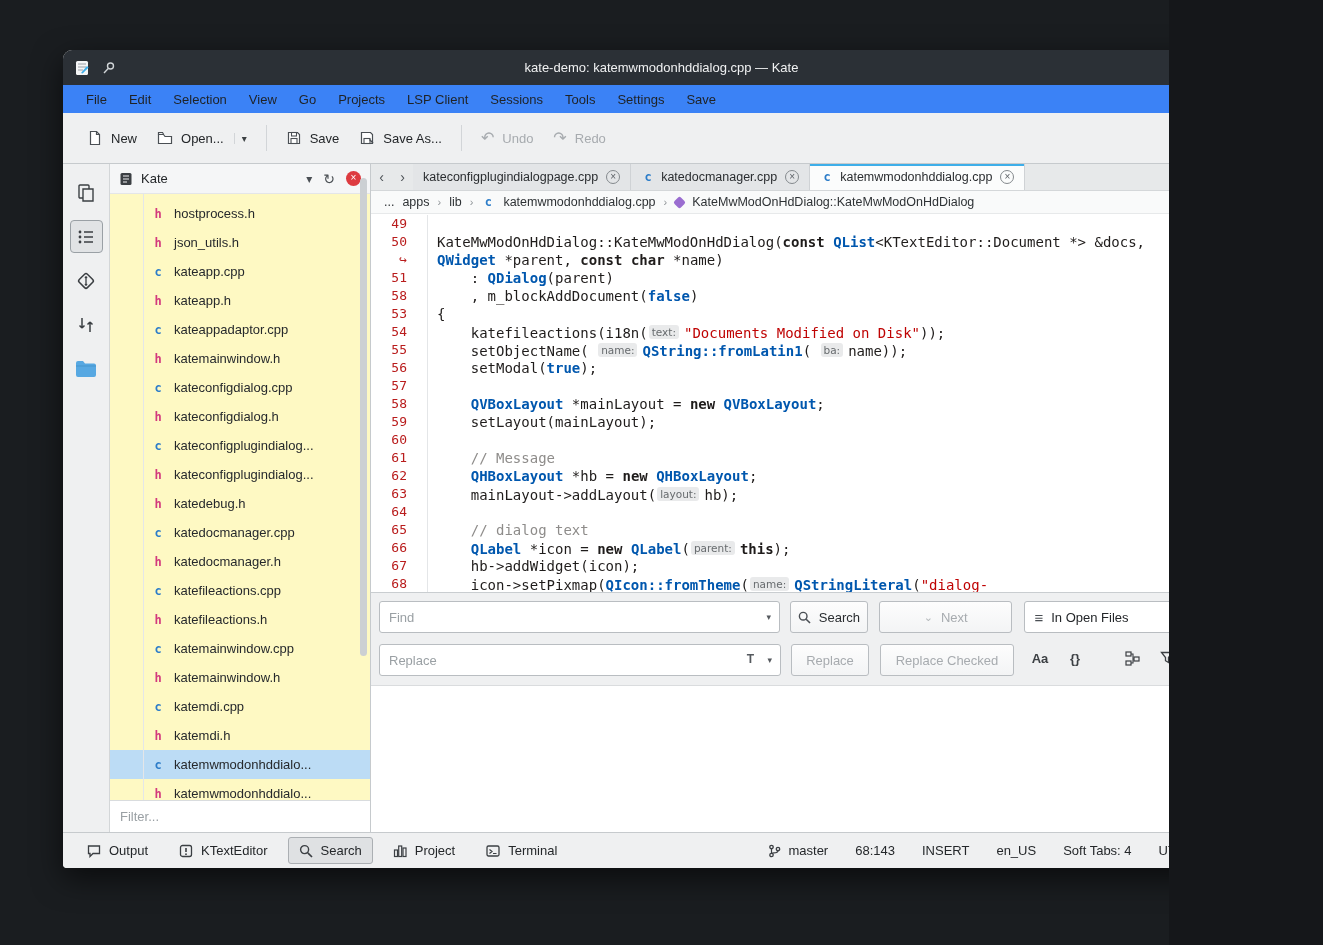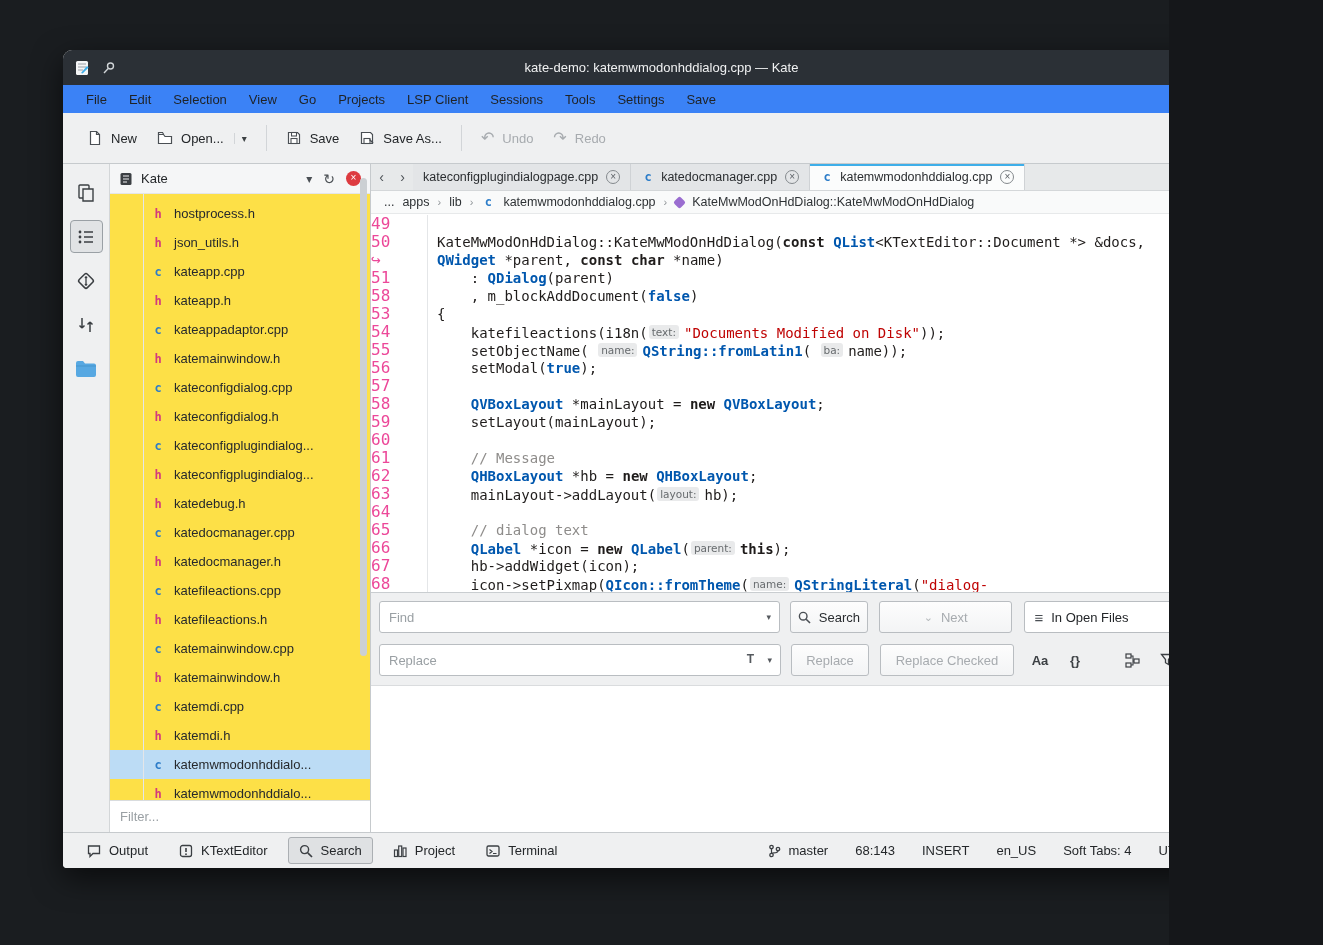--- a/index.html
+++ b/index.html
@@ -33,21 +33,21 @@
   
   .content { flex:1; display:flex; min-height:0; border-top:1px solid #c6cacd; }
 
   .iconstrip { width:47px; background:#eff0f1; border-right:1px solid #d3d6d8;
     display:flex; flex-direction:column; align-items:center; padding-top:12px; gap:11px; }
   .strip-btn { width:33px; height:33px; display:flex; align-items:center; justify-content:center;
     border-radius:4px; border:1px solid transparent; }
   .strip-btn.active { background:#e1e3e5; border-color:#9aa0a5; }
 
   
-  .treepanel { width:261px; background:#fde047; border-right:1px solid #c6cacd; display:flex; flex-direction:column; position:relative; }
+  .treepanel { width:261px; background:#fef9c3; border-right:1px solid #c6cacd; display:flex; flex-direction:column; position:relative; }
   .treeheader { flex:0 0 30px; display:flex; align-items:center; gap:8px; padding:0 9px;
     background:#f5f6f7; border-bottom:1px solid #e4e6e8; font-size:13px; color:#232629; }
   .th-right { margin-left:auto; display:flex; align-items:center; gap:11px; }
   .th-icon { color:#4a4f54; font-size:12px; }
   .th-close { width:15px; height:15px; border-radius:50%; background:#dd3b40; color:#fff; font-size:10px; line-height:14px; text-align:center; }
   .tree { flex:1; overflow:hidden; position:relative; padding-top:5px; }
   .tree::before { content:""; position:absolute; left:33px; top:0; bottom:0; width:1px; background:#e4e6e8; }
   .trow { height:29px; display:flex; align-items:center; gap:9px; padding-left:41px; font-size:13px; color:#26292c; white-space:nowrap; }
   .trow.selected { background:#bcdcf5; }
   .ficon { width:14px; text-align:center; font-weight:bold; font-size:12px; font-family:"DejaVu Sans Mono", monospace; }
@@ -75,40 +75,40 @@
   .breadcrumb { flex:0 0 23px; background:#f9fafa; border-bottom:1px solid #e7e9ea;
     display:flex; align-items:center; gap:8px; padding-left:13px; font-size:12.5px; color:#2e3235; }
   .bc-sep { color:#8f9498; font-size:11px; }
   .bc-class { width:9px; height:9px; background:#9a6dd0; transform:rotate(45deg); border-radius:2px; }
 
   
   .codewrap { flex:1; min-height:0; display:flex; position:relative; background:#fff; overflow:hidden; }
   .code { flex:1; overflow:hidden; padding-top:1px; min-width:0; }
   .crow { display:flex; height:18px; line-height:18px; white-space:pre;
     font-family:"DejaVu Sans Mono", monospace; font-size:14px; color:#1f1c1b; }
-  .lnum { flex:0 0 36px; color:#ec4899; font-size:16px;
+  .lnum { flex:0 0 36px; text-align:right; color:#b91c1c; font-size:13px;
     font-family:"DejaVu Sans Mono","DejaVu Sans",monospace; }
   .lgut { flex:0 0 21px; border-right:1px solid #e4e6e8; margin-right:9px; }
   .lcode { flex:1; overflow:hidden; }
   .lcode .k { font-weight:bold; }
   .lcode .t { color:#0057ae; font-weight:bold; }
   .lcode .s { color:#bf0303; }
   .lcode .c { color:#8e8c8a; }
   .lcode .b { color:#0057ae; font-weight:bold; }
   .lcode .hint { font-family:"DejaVu Sans", sans-serif; font-size:10.5px; color:#676b6e;
     background:#e9eaeb; border-radius:3px; padding:1px 3px; margin:0 5px 0 1px; vertical-align:2px; }
 
   .minimap { flex:0 0 54px; position:relative; background:#fff; }
   .mm-line { position:absolute; height:2px; border-radius:1px; }
   .mm-view { position:absolute; left:1px; width:48px; top:49px; height:26px;
     border:1px solid #3daee9; background:rgba(61,174,233,.14); border-radius:2px; z-index:2; }
 
   
   .searchpanel { flex:0 0 240px; background:#eff0f1; border-top:1px solid #c9cdd0; display:flex; flex-direction:column; }
-  .sp-row { display:flex; align-items:center; height:32px; margin:8px 0 0 8px; }
+  .sp-row { display:flex; align-items:flex-start; height:32px; margin:8px 0 0 8px; }
   .sp-row.second { margin-top:11px; }
   .combo { position:relative; width:402px; height:32px; background:#fff; border:1px solid #b9bdc1;
     border-radius:3px; display:flex; align-items:center; padding:0 24px 0 2px; margin-right:10px; }
   .combo input { border:none; outline:none; width:100%; font-size:13px; color:#232629; padding:0 7px; background:transparent; font-family:"Liberation Sans", sans-serif;}
   .combo input::placeholder { color:#9aa0a4; }
   .combo .cchev { position:absolute; right:8px; top:10px; font-size:9px; color:#55595e; }
   .combo .t-icon { position:absolute; right:26px; top:7px; font-size:12px; color:#55595e; font-weight:bold; }
   .btn { height:32px; border:1px solid #b9bdc1; border-radius:3px;
     background:linear-gradient(#fdfdfd,#f3f4f5); display:flex; align-items:center; justify-content:center;
     gap:8px; font-size:13px; color:#2a2d30; margin-right:11px; }

